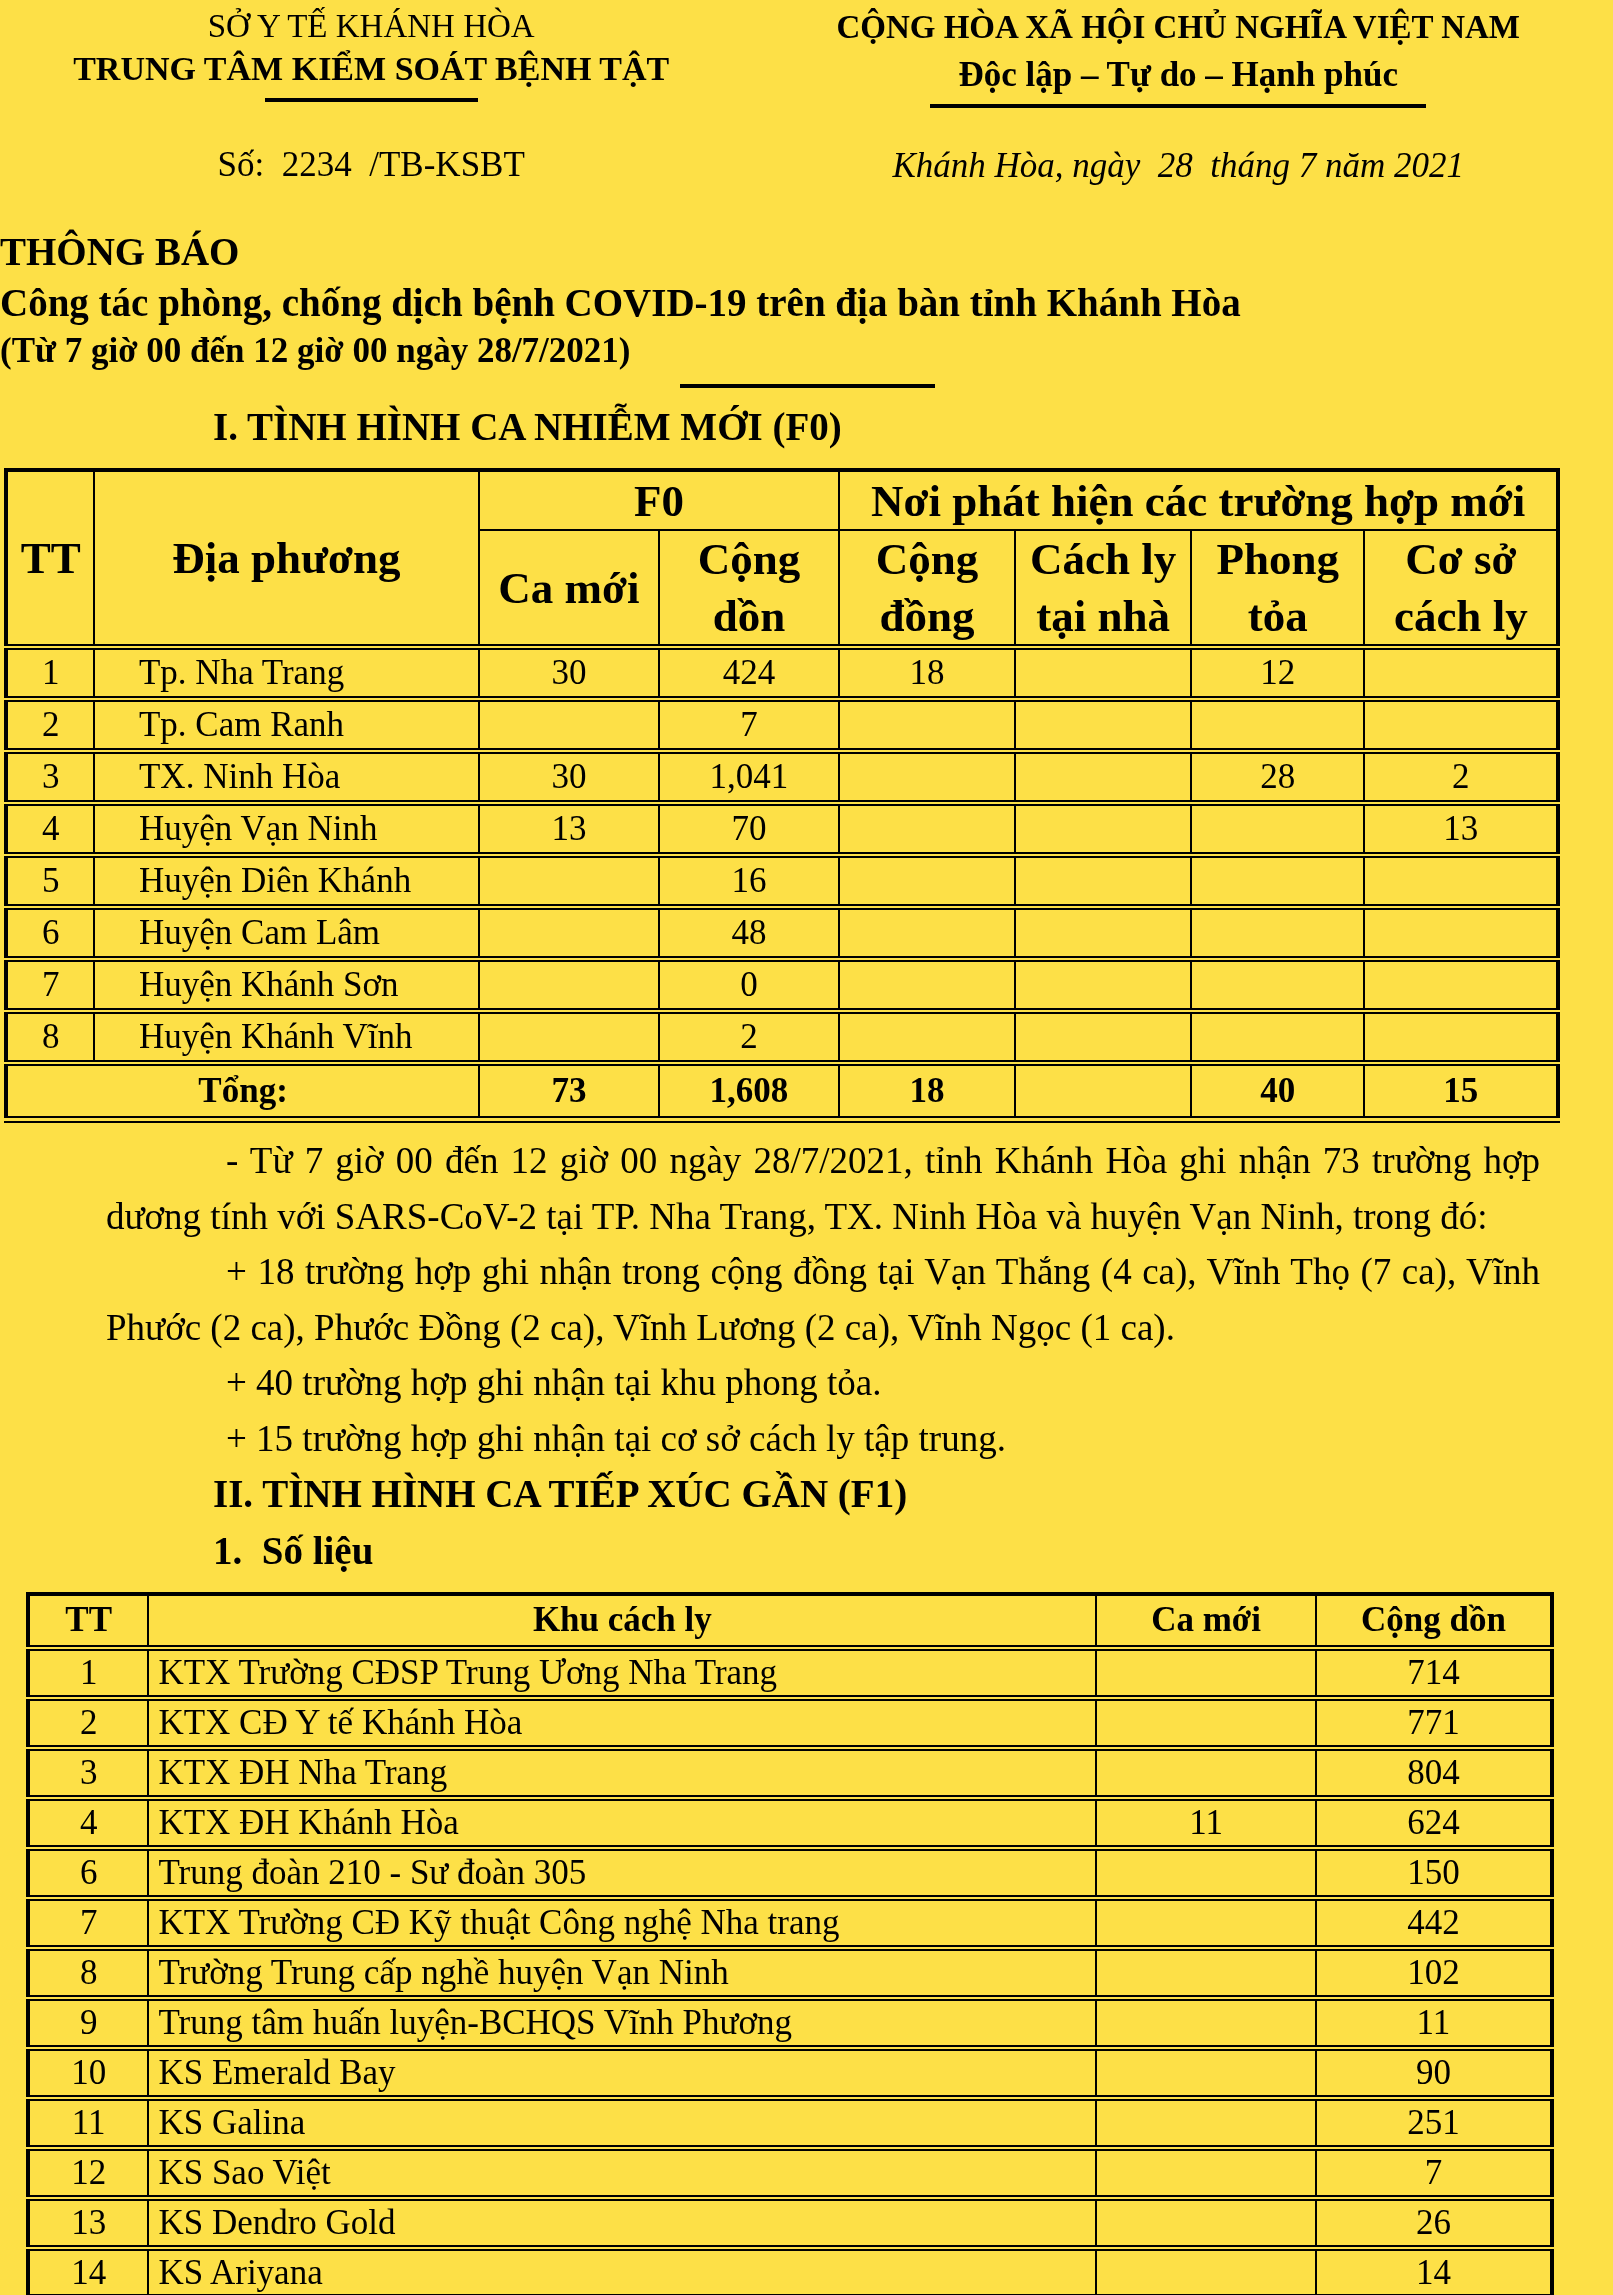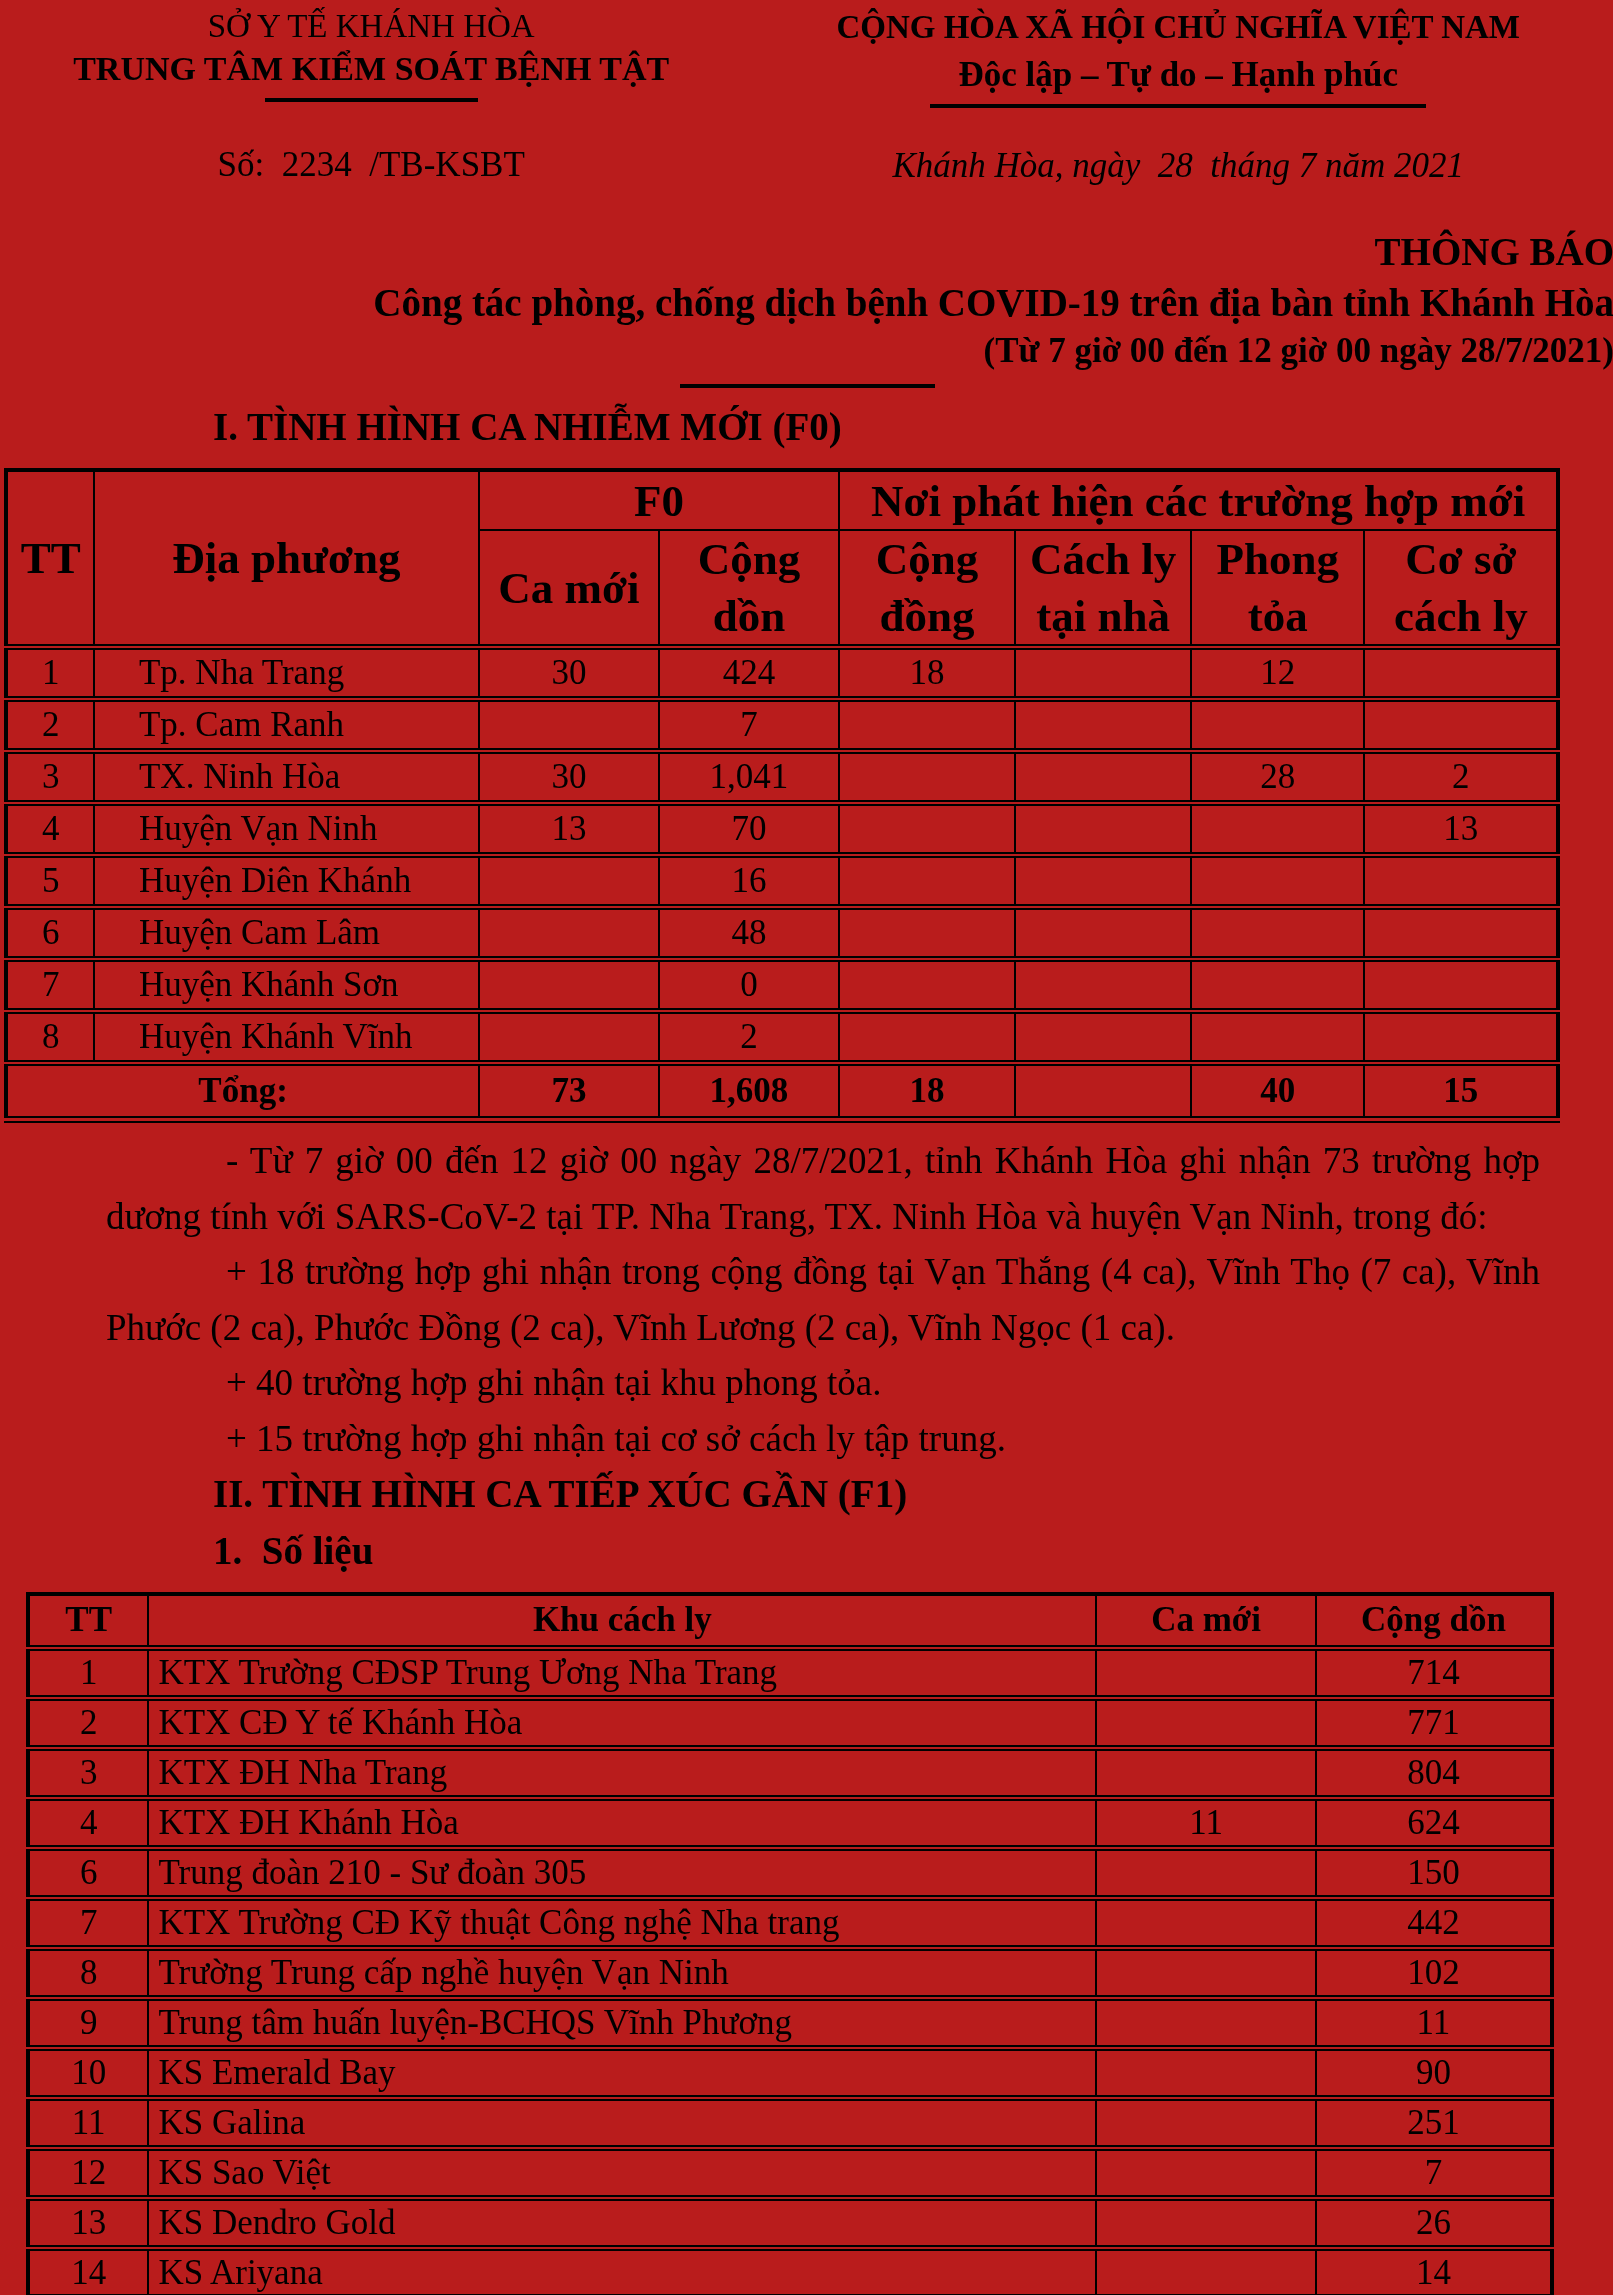--- a/index.html
+++ b/index.html
@@ -1,36 +1,36 @@
 <!DOCTYPE html>
 <html style="font-size:11.3px"><head>
 <meta charset="utf-8">
 <style>
   * { margin:0; padding:0; box-sizing:border-box; }
   body { background:#888; }
   .page {
-    width:1614px; height:2295px; margin:0 auto; background:#b91c1c; color:#000;
+    width:1614px; height:2295px; margin:0 auto; background:#fde047; color:#000;
     font-family:"Liberation Serif","DejaVu Serif",serif; overflow:hidden;
     padding-top:5.7px; position:relative;
   }
   .pre { white-space:pre-wrap; }
   .hdr { display:flex; }
   .hdr-left  { width:46%; text-align:center; }
   .hdr-right { width:54%; text-align:center; }
   .org-line1 { font-size:33px; line-height:1.25; }
   .org-line2 { font-size:34px; font-weight:bold; line-height:1.3; }
   .nat-line1 { font-size:33px; font-weight:bold; line-height:1.3; }
   .nat-line2 { font-size:35px; font-weight:bold; line-height:1.25; margin-top:4.3px; }
   .rule { height:4.3px; background:#000; margin:7px auto 0 auto; }
   .rule-org { width:213px; }
   .rule-nat { width:496px; }
   .rule-title { width:255px; margin-top:10px; }
   .doc-number { font-size:35px; margin-top:43px; }
   .date-line  { font-size:35px; font-style:italic; margin-top:38px; }
-  .title-block { text-align:right; margin-top:41px; }
+  .title-block { text-align:left; margin-top:41px; }
   .title-1 { font-size:39px; font-weight:bold; line-height:1.3; }
   .title-2 { font-size:39px; font-weight:bold; line-height:1.3; }
   .title-3 { font-size:35px; font-weight:bold; line-height:1.3; }
   .sec-heading { font-size:39px; font-weight:bold; margin-left:213px; line-height:1.3; }
   .h1-i  { margin-top:14px; }
   .h2-ii { margin-top:2.8px; }
   .h2-sub { margin-top:5.7px; }
   table { border-collapse:collapse; table-layout:fixed; }
   .doc-table { border:4.3px solid #000; border-bottom:7px double #000; }
   .doc-table th, .doc-table td { border:2.8px solid #000; vertical-align:middle; overflow:hidden; }

